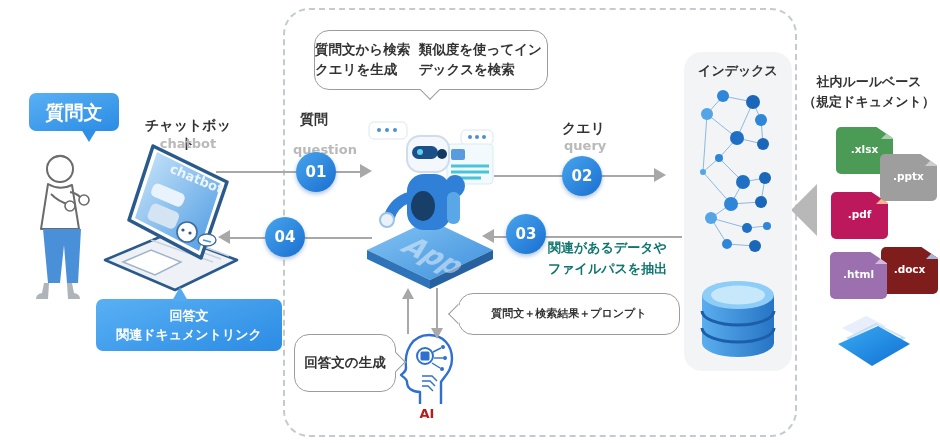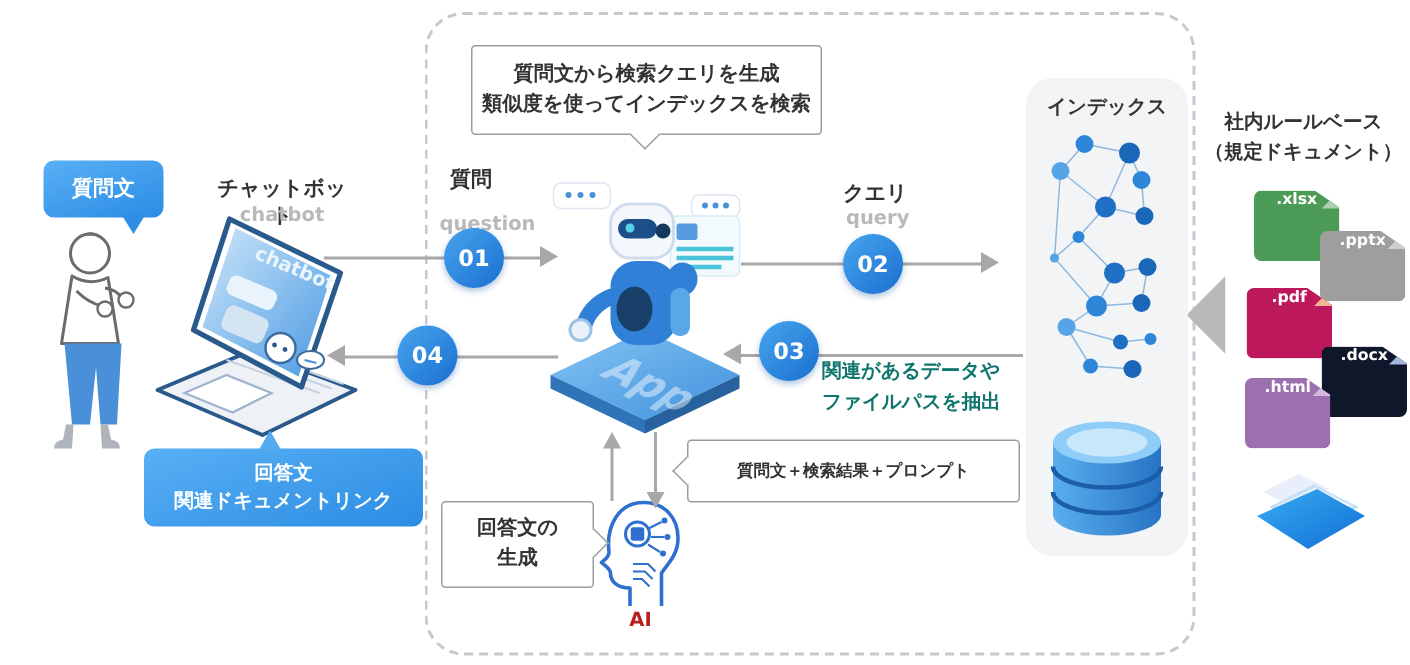--- a/index.html
+++ b/index.html
@@ -4,22 +4,22 @@
 <style>
   html,body{margin:0;padding:0;background:#fff;}
   .canvas{position:relative;width:940px;height:443px;background:#fff;overflow:hidden;
     font-family:"DejaVu Sans","Liberation Sans",sans-serif;color:#333;}
   .abs{position:absolute;}
 
   
   .proc-border{left:283px;top:8px;width:510px;height:425px;border:2px dashed #c6c9d2;border-radius:26px;}
 
   
-  .callout{background:#fff;border:1.5px solid #9c9c9c;border-radius:3px;display:flex;flex-direction:column;
-    align-items:center;justify-content:center;font-weight:bold;color:#333;line-height:1.45;z-index:5;text-align:center;}
+  .callout{background:#fff;border:1.5px solid #9c9c9c;border-radius:15px;display:flex;flex-direction:row;
+    align-items:center;justify-content:center;font-weight:bold;color:#333;line-height:1.45;z-index:5;}
   .callout .tail{position:absolute;width:13px;height:13px;background:#fff;}
   .tail-down{bottom:-8px;transform:rotate(45deg);border-right:1.5px solid #9c9c9c;border-bottom:1.5px solid #9c9c9c;}
   .tail-left{left:-8px;top:13px;transform:rotate(45deg);border-left:1.5px solid #9c9c9c;border-bottom:1.5px solid #9c9c9c;}
   .tail-right{right:-8px;top:20px;transform:rotate(45deg);border-right:1.5px solid #9c9c9c;border-top:1.5px solid #9c9c9c;}
 
   .top-callout{left:314px;top:30px;width:232px;height:58px;font-size:13.5px;}
   .top-callout .tail{left:108px;}
   .prompt-callout{left:458px;top:293px;width:220px;height:40px;font-size:11px;}
   .answer-gen-callout{left:294px;top:334px;width:100px;height:56px;font-size:13.5px;}
 
@@ -36,39 +36,39 @@
   .h-line{height:2px;background:#a8a8a8;z-index:1;}
   .v-line{width:2px;background:#a8a8a8;z-index:1;}
   .head-right{width:0;height:0;border-left:12px solid #a8a8a8;border-top:7px solid transparent;border-bottom:7px solid transparent;z-index:1;}
   .head-left{width:0;height:0;border-right:12px solid #a8a8a8;border-top:7px solid transparent;border-bottom:7px solid transparent;z-index:1;}
   .head-up{width:0;height:0;border-bottom:11px solid #a8a8a8;border-left:6px solid transparent;border-right:6px solid transparent;z-index:1;}
   .head-down{width:0;height:0;border-top:11px solid #a8a8a8;border-left:6px solid transparent;border-right:6px solid transparent;z-index:1;}
 
   
   .blue-bubble{background:linear-gradient(160deg,#59b0f4,#2b8ce4);color:#fff;font-weight:bold;border-radius:7px;
     display:flex;flex-direction:column;align-items:center;justify-content:center;z-index:6;line-height:1.5;}
-  .q-bubble{left:29px;top:107px;width:80px;height:38px;font-size:14px;}
+  .q-bubble{left:29px;top:93px;width:90px;height:38px;font-size:19px;}
   .q-bubble .btail{position:absolute;bottom:-11px;left:52px;width:0;height:0;
     border-top:13px solid #2f8fe4;border-left:8px solid transparent;border-right:8px solid transparent;}
   .answer-box{left:96px;top:299px;width:186px;height:52px;font-size:13px;}
   .answer-box .btail{position:absolute;top:-12px;left:76px;width:0;height:0;
     border-bottom:14px solid #53aaf0;border-left:8px solid transparent;border-right:8px solid transparent;}
 
   .note-03{left:548px;top:238px;font-size:13px;font-weight:bold;line-height:1.6;color:#0f766e;z-index:3;}
 
   
   .index-panel{left:684px;top:52px;width:108px;height:319px;background:#f3f4f6;border-radius:18px;z-index:2;}
   .index-title{width:100%;text-align:center;top:10px;font-size:13px;font-weight:bold;color:#333;}
 
   
   .rulebase-title{left:798px;top:72px;width:142px;text-align:center;font-size:13px;font-weight:bold;line-height:1.55;}
 
   
   .file{width:57px;height:47px;border-radius:5px;color:#fff;font-weight:bold;font-size:10.5px;
-    display:flex;align-items:flex-start;justify-content:center;padding-bottom:4px;box-sizing:border-box;
+    display:flex;align-items:center;justify-content:center;padding-bottom:4px;box-sizing:border-box;
     clip-path:polygon(0 0,71% 0,100% 24%,100% 100%,0 100%);z-index:3;}
   .file::after{content:'';position:absolute;top:0;right:0;width:0;height:0;
     border-left:12px solid transparent;border-bottom:12px solid var(--fold);}
 
   .ai-label{font-size:13px;font-weight:bold;color:#b91c1c;text-align:center;}
   .chatbot-label{left:138px;top:117px;width:100px;text-align:center;font-size:14px;font-weight:bold;}
   .chatbot-sub{left:138px;top:136px;width:100px;text-align:center;font-size:13px;color:#b9b9b9;font-weight:bold;}
 </style>
 </head>
 <body>
@@ -304,21 +304,21 @@
 
   <div class="abs file" style="left:836px;top:127px;background:#4b9b57;--fold:#a8cfae">
     <span>.xlsx</span>
   </div>
   <div class="abs file" style="left:880px;top:154px;background:#9e9e9e;--fold:#cecece">
     <span>.pptx</span>
   </div>
   <div class="abs file" style="left:831px;top:192px;background:#be185d;--fold:#f4b590">
     <span>.pdf</span>
   </div>
-  <div class="abs file" style="left:881px;top:231px;background:#0f172a;--fold:#a3b8da">
+  <div class="abs file" style="left:881px;top:247px;background:#7f1d1d;--fold:#a3b8da">
     <span>.docx</span>
   </div>
   <div class="abs file" style="left:830px;top:252px;background:#9c6fae;--fold:#d3b9dc">
     <span>.html</span>
   </div>
 
   <svg class="abs" style="left:830px;top:306px" width="86" height="74" viewBox="0 0 86 74">
     <defs>
       <linearGradient id="fgrad" x1="0" y1="0" x2="1" y2="1">
         <stop offset="0" stop-color="#3aabf4"></stop>

